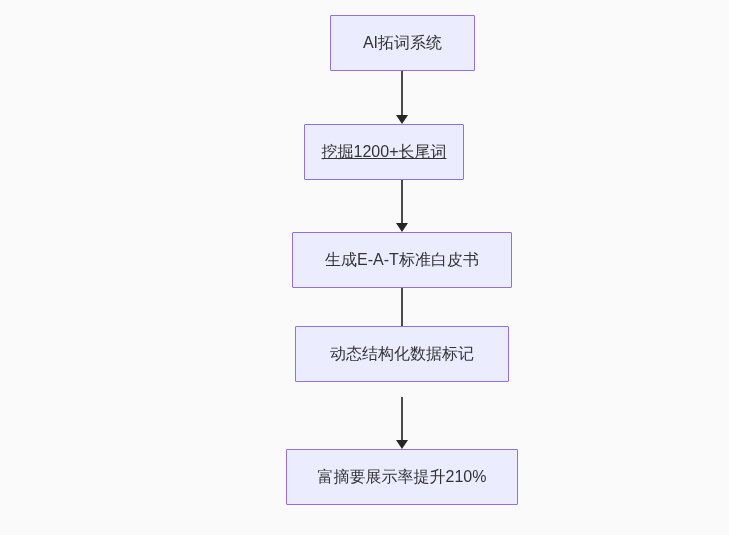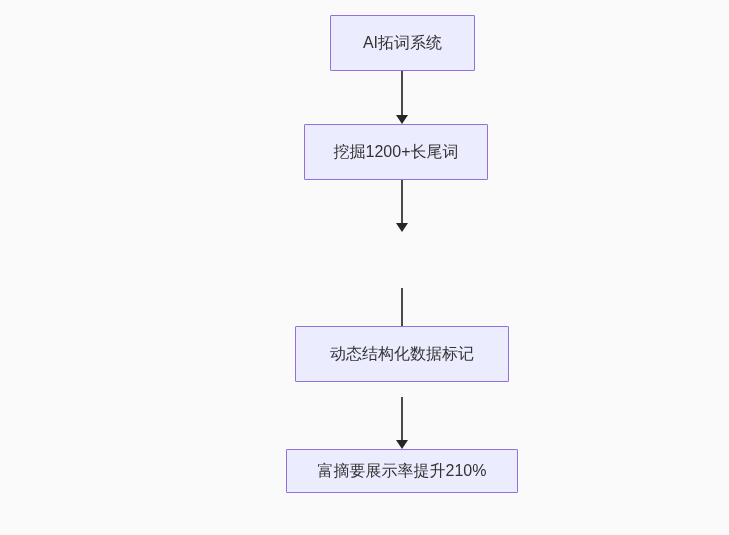--- a/index.html
+++ b/index.html
@@ -32,24 +32,24 @@
     display: flex;
     align-items: center;
     justify-content: center;
     font-size: 16px;
     color: var(--text, #333333);
     text-align: center;
     white-space: nowrap;
     border-radius: 1px;
   }
   .n1 { left: 298px; top: 15px;  width: 145px; height: 56px; }
-  .n2 { left: 272px; top: 124px; width: 184px; height: 56px; }
+  .n2 { left: 272px; top: 124px; width: 160px; height: 56px; text-decoration: underline; }
   .n3 { left: 260px; top: 232px; width: 220px; height: 56px; }
   .n4 { left: 263px; top: 326px; width: 214px; height: 56px; }
-  .n5 { left: 254px; top: 449px; width: 232px; height: 44px; }
+  .n5 { left: 254px; top: 449px; width: 232px; height: 56px; }
 
   .arrow {
     position: absolute;
     left: 364px;
     width: 12px;
   }
   .a1 { top: 71px;  height: 53px; }
   .a2 { top: 180px; height: 52px; }
   .a3 { top: 288px; height: 53px; }
   .a4 { top: 397px; height: 52px; }
@@ -88,20 +88,23 @@
 
   <div class="node n2">
     <span>挖掘1200+长尾词</span>
   </div>
 
   <div class="arrow a2">
     <div class="arrow-line"></div>
     <div class="arrow-head"></div>
   </div>
 
+  <div class="node n3">
+    <span>生成E-A-T标准白皮书</span>
+  </div>
 
   <div class="arrow a3">
     <div class="arrow-line"></div>
     <div class="arrow-head"></div>
   </div>
 
   <div class="node n4">
     <span>动态结构化数据标记</span>
   </div>
 

